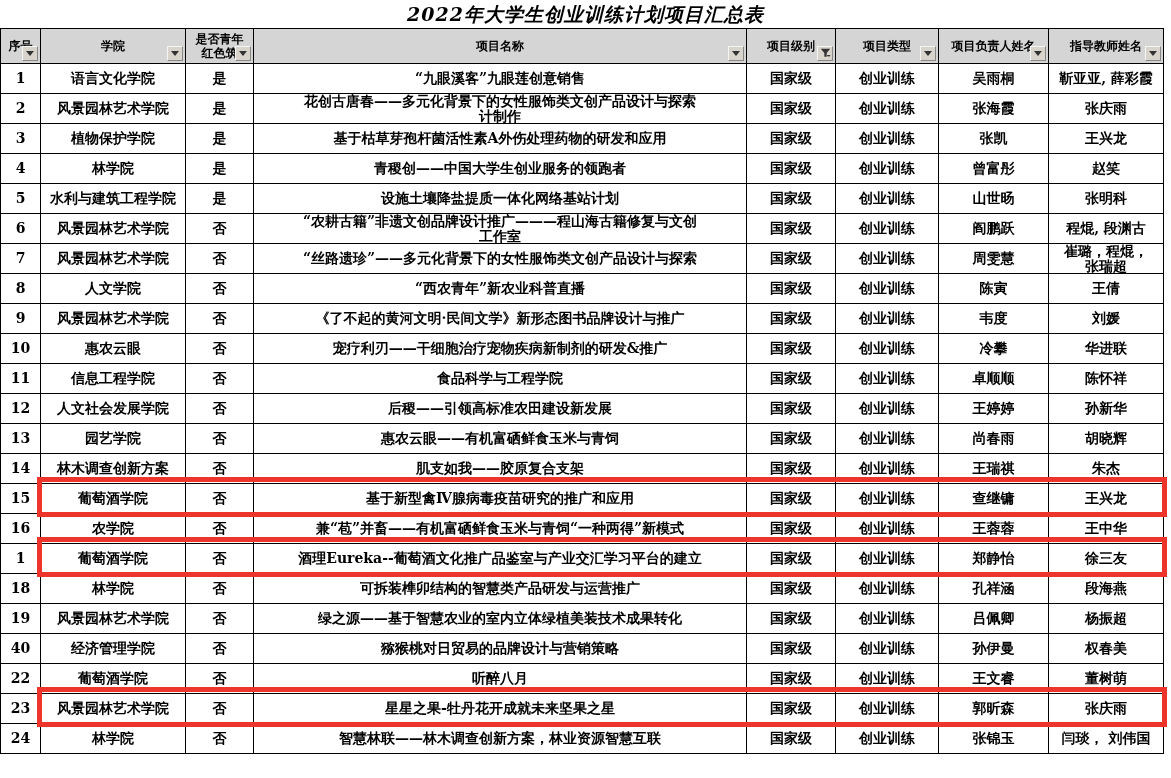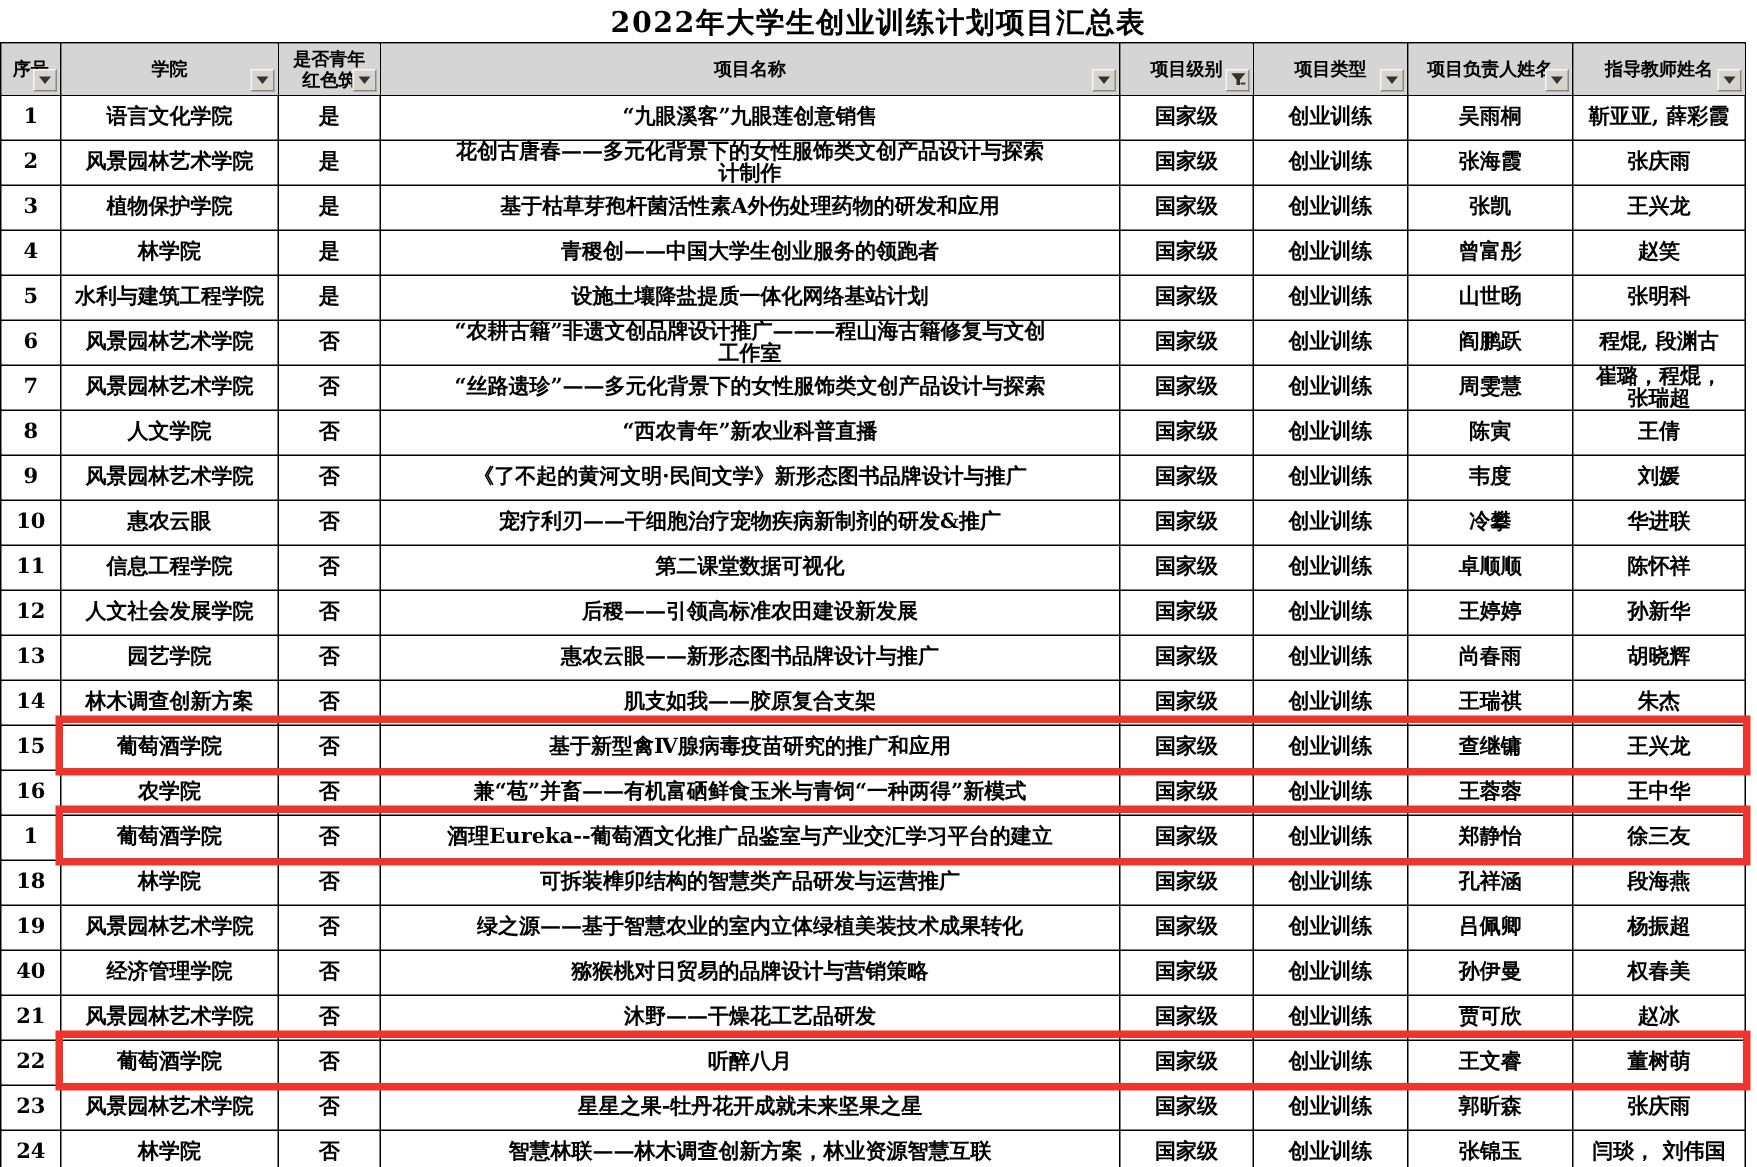--- a/index.html
+++ b/index.html
@@ -6,20 +6,21 @@
   body{
     width:1171px;height:778px;overflow:hidden;position:relative;
     background:#ffffff;
     font-family:"DejaVu Serif","Liberation Serif",serif;
     -webkit-font-smoothing:none;
   }
   .title{
     position:absolute;top:2px;left:0;width:1171px;
     text-align:center;font-size:19px;font-weight:bold;color:#000;
     letter-spacing:1px;
+    font-style:italic;
   }
   table.sheet{
     position:absolute;top:28px;left:0;
     border-collapse:collapse;table-layout:fixed;
     width:1163px;
   }
   table.sheet td,table.sheet th{
     border:1px solid #000;padding:0;margin:0;
     font-weight:bold;color:#000;
   }
@@ -401,21 +402,21 @@
         <td class="num">
           <div class="cellc">11</div>
         </td>
         <td>
           <div class="cellc">信息工程学院</div>
         </td>
         <td>
           <div class="cellc">否</div>
         </td>
         <td>
-          <div class="cellc">第二课堂数据可视化</div>
+          <div class="cellc">食品科学与工程学院</div>
         </td>
         <td>
           <div class="cellc">国家级</div>
         </td>
         <td>
           <div class="cellc">创业训练</div>
         </td>
         <td>
           <div class="cellc">卓顺顺</div>
         </td>
@@ -453,21 +454,21 @@
         <td class="num">
           <div class="cellc">13</div>
         </td>
         <td>
           <div class="cellc">园艺学院</div>
         </td>
         <td>
           <div class="cellc">否</div>
         </td>
         <td>
-          <div class="cellc">惠农云眼——新形态图书品牌设计与推广</div>
+          <div class="cellc">惠农云眼——有机富硒鲜食玉米与青饲</div>
         </td>
         <td>
           <div class="cellc">国家级</div>
         </td>
         <td>
           <div class="cellc">创业训练</div>
         </td>
         <td>
           <div class="cellc">尚春雨</div>
         </td>
@@ -648,46 +649,20 @@
           <div class="cellc">国家级</div>
         </td>
         <td>
           <div class="cellc">创业训练</div>
         </td>
         <td>
           <div class="cellc">孙伊曼</div>
         </td>
         <td>
           <div class="cellc">权春美</div>
-        </td>
-      </tr>
-      <tr>
-        <td class="num">
-          <div class="cellc">21</div>
-        </td>
-        <td>
-          <div class="cellc">风景园林艺术学院</div>
-        </td>
-        <td>
-          <div class="cellc">否</div>
-        </td>
-        <td>
-          <div class="cellc">沐野——干燥花工艺品研发</div>
-        </td>
-        <td>
-          <div class="cellc">国家级</div>
-        </td>
-        <td>
-          <div class="cellc">创业训练</div>
-        </td>
-        <td>
-          <div class="cellc">贾可欣</div>
-        </td>
-        <td>
-          <div class="cellc">赵冰</div>
         </td>
       </tr>
       <tr>
         <td class="num">
           <div class="cellc">22</div>
         </td>
         <td>
           <div class="cellc">葡萄酒学院</div>
         </td>
         <td>

